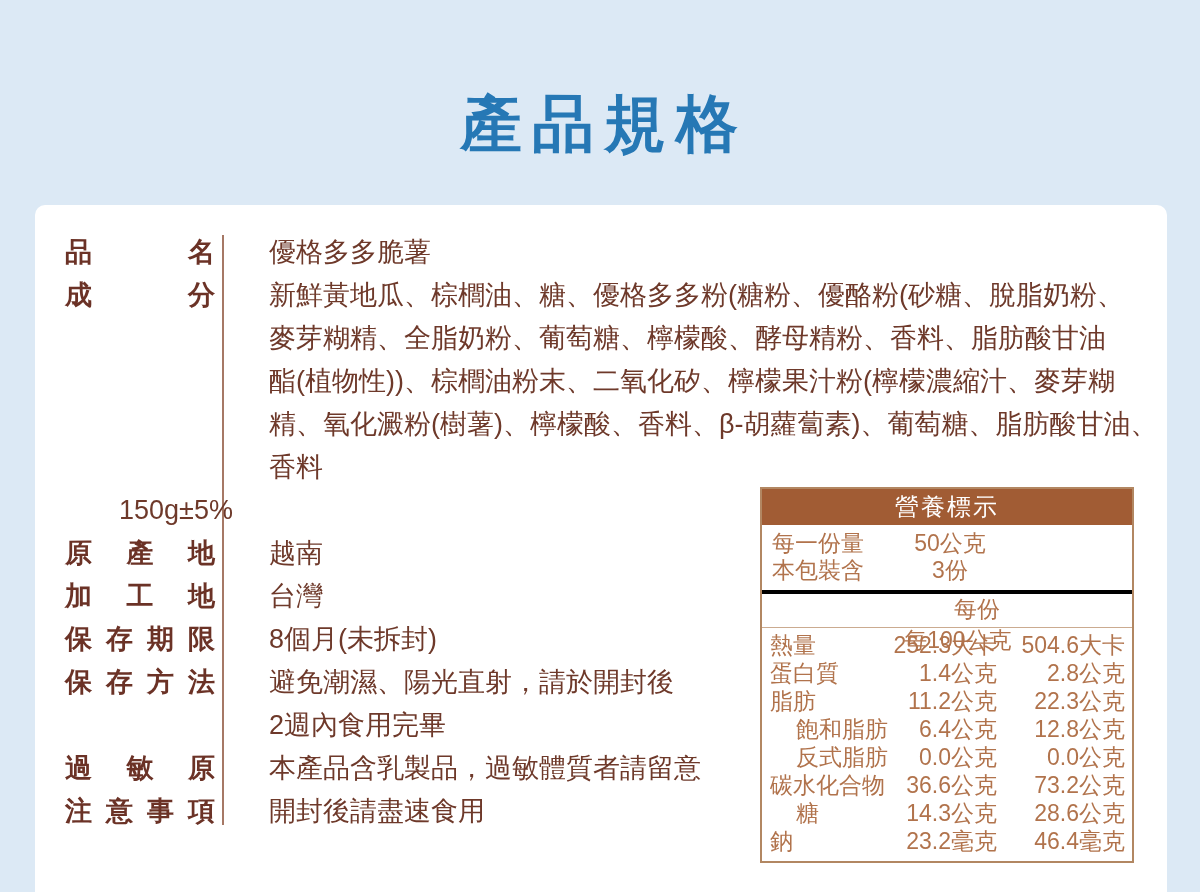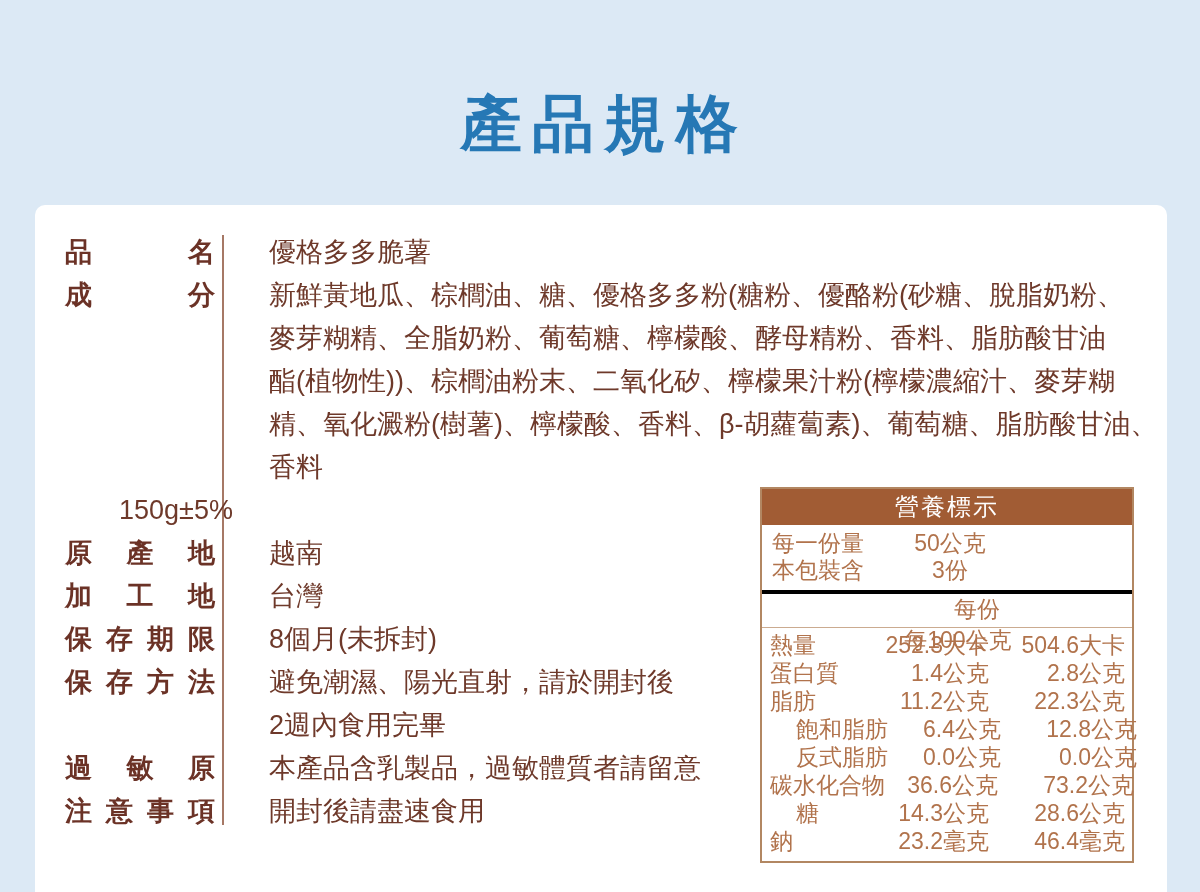--- a/index.html
+++ b/index.html
@@ -48,21 +48,21 @@
   .nut-serving .slabel{width:118px;flex:0 0 118px;}
   .nut-serving .sval{width:120px;text-align:center;}
   .nut-colhead{
     display:flex;align-items:center;height:33px;
     padding:0 7px 0 8px;border-bottom:1px solid #cbab90;flex-direction:column;
   }
   .nut-colhead .spacer{flex:1;}
   .nut-colhead .c1{width:105px;text-align:right;}
   .nut-colhead .c2{width:128px;text-align:right;}
   .nut-rows{padding:3px 7px 6px 8px;}
-  .nut-row{display:flex;line-height:28px;height:28px;gap:8px;}
+  .nut-row{display:flex;line-height:28px;height:28px;}
   .nut-row .nname{flex:1;white-space:nowrap;overflow:visible;}
   .nut-row .nname.indent{padding-left:26px;}
   .nut-row .v1{width:105px;flex:0 0 105px;text-align:right;white-space:nowrap;}
   .nut-row .v2{width:128px;flex:0 0 128px;text-align:right;white-space:nowrap;}
 </style>
 </head>
 <body>
 
 <h1 class="page-title">產品規格</h1>
 

